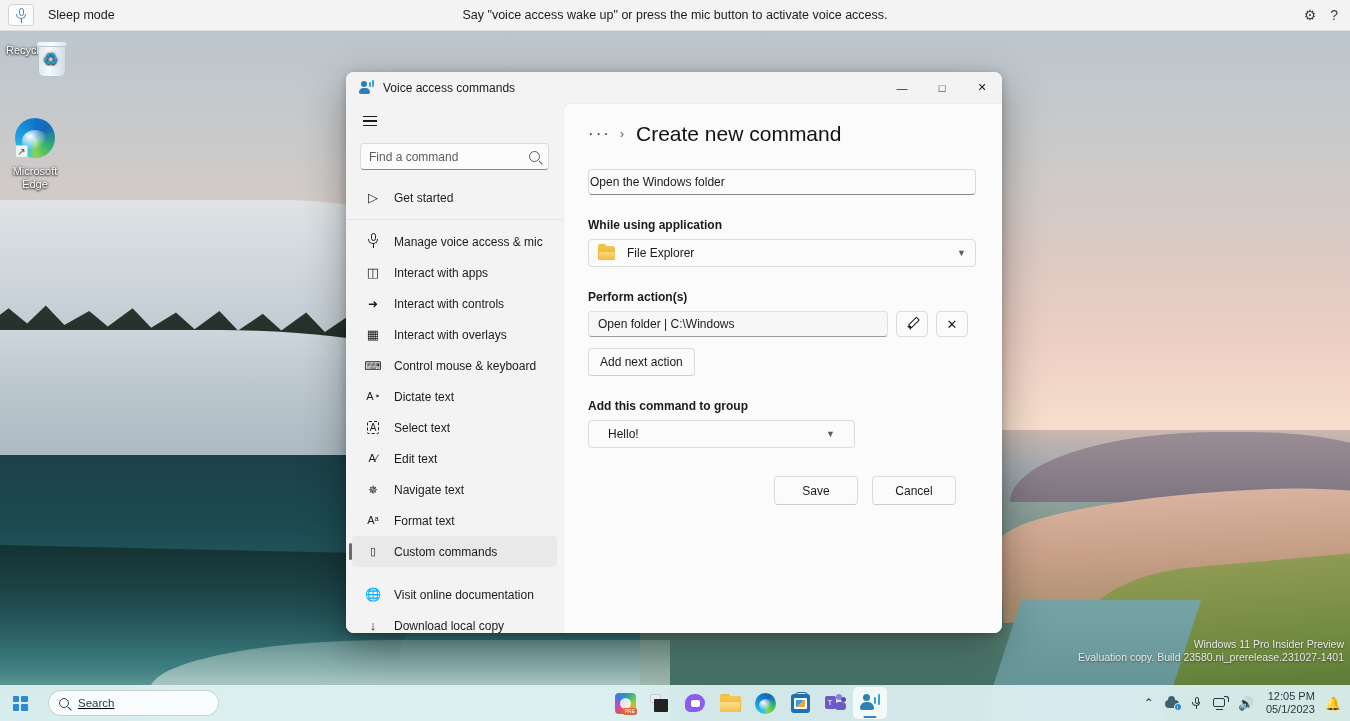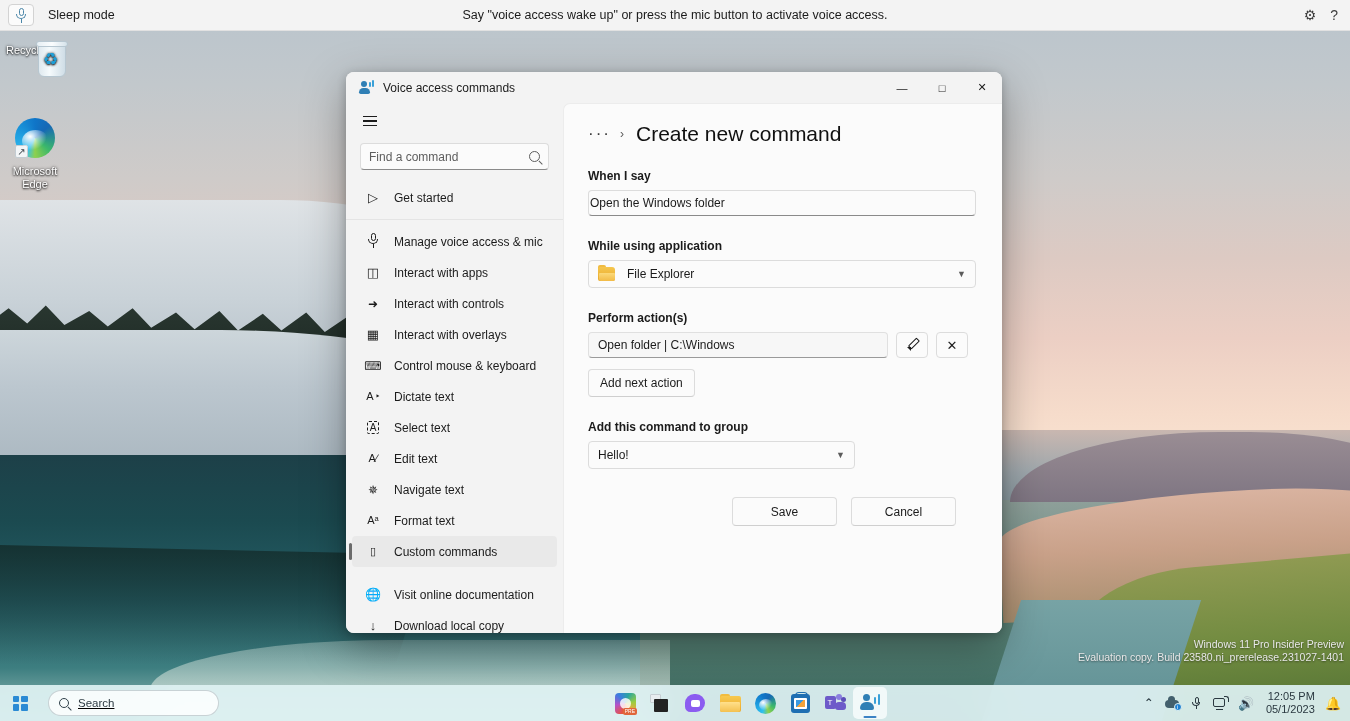--- a/index.html
+++ b/index.html
@@ -307,31 +307,31 @@
   }
   .add-btn {
     margin-top: 11px; height: 28px; padding: 0 11px; background: #fbfbfb;
     border: 1px solid #dcdcdc; border-bottom-color: #cfcfcf; border-radius: 4px;
     display: inline-flex; align-items: center; font-size: 12px; color: #1b1b1b;
   }
 
   .combo-sm {
     margin-top: 7px; width: 267px; height: 28px; background: #fbfbfb;
     border: 1px solid #dcdcdc; border-radius: 4px;
-    display: flex; align-items: center; padding: 0 9px;
+    display: flex; align-items: center; padding: 0 19px;
     font-size: 12px; color: #1b1b1b;
   }
   .combo-sm .chev { margin-left: auto; font-size: 9px; color: #5b5b5b; }
 
   #dialog-buttons {
     margin-top: 28px; display: flex; justify-content: flex-end; gap: 14px;
     padding-right: 22px;
   }
   .dlg-btn {
-    width: 105px; height: 29px; background: #fbfbfb;
+    width: 84px; height: 29px; background: #fbfbfb;
     border: 1px solid #dcdcdc; border-bottom-color: #cfcfcf; border-radius: 4px;
     display: flex; align-items: center; justify-content: center;
     font-size: 12px; color: #1b1b1b;
   }
 
   
   #watermark {
     position: absolute; right: 6px; bottom: 57px; text-align: right;
     color: #e8e8e8; font-size: 10.5px; line-height: 13px;
     text-shadow: 0 1px 2px rgba(0,0,0,.45); z-index: 20;
@@ -642,21 +642,20 @@
 
     <div id="main">
 
       <div id="breadcrumb">
         <span id="bc-dots">···</span>
         <span id="bc-sep">›</span>
         <span id="bc-title">Create new command</span>
       </div>
 
       <div class="field-group">
-        <div class="field-label">When I say</div>
         <div class="txt-input">Open the Windows folder</div>
       </div>
 
       <div class="field-group">
         <div class="field-label">While using application</div>
         <div class="combo">
           <span class="folder-ic">
             <span class="tab"></span>
               <span class="back"></span>
               <span class="front"></span>

